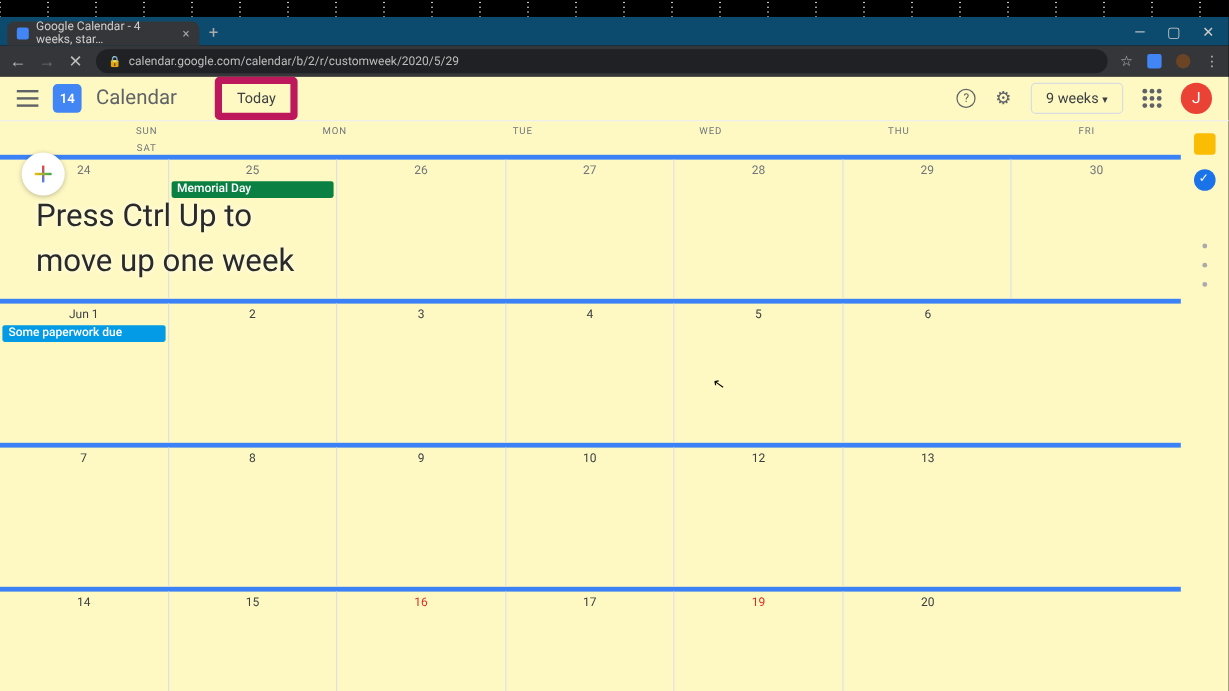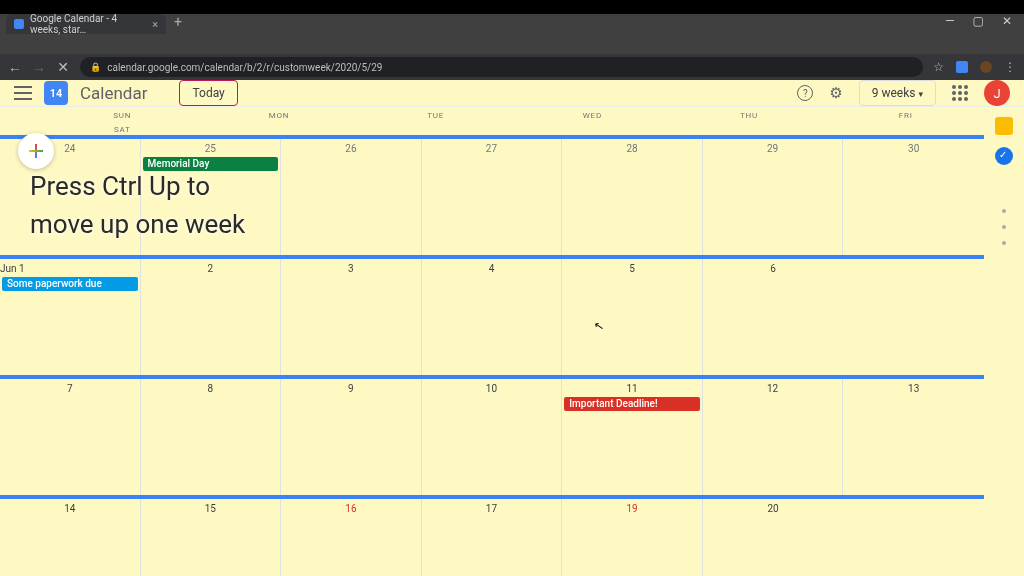--- a/index.html
+++ b/index.html
@@ -2,21 +2,21 @@
 <html><head>
 <meta charset="utf-8">
 <style>
   * { box-sizing: border-box; margin: 0; padding: 0; font-family: "Segoe UI", Roboto, Arial, sans-serif; }
   html, body { width: 1024px; height: 576px; overflow: hidden; background:#000; }
 
   
   .titlebar { height:14px; background:#000; background-image:radial-gradient(white 1px, transparent 1px), radial-gradient(white 1px, transparent 1px); background-size: 80px 4px; background-position: 0 0, 40px 0; opacity:0.9; position:relative; }
 
   
-  .chrome { height:40px; background:#404040; display:flex; align-items:flex-start; padding-left:6px; }
+  .chrome { height:24px; background:#0c4a6e; display:flex; align-items:flex-end; padding-left:6px; }
   .tab { background:#35363a; height:20px; border-top-left-radius:6px; border-top-right-radius:6px; display:flex; align-items:center; padding:0 8px; color:#cfcfcf; font-size:10px; gap:6px; max-width:160px;}
   .tab .fav { width:10px; height:10px; background:#4285f4; border-radius:2px; flex:0 0 auto;}
   .tab .x { color:#aaa; font-size:11px; margin-left:4px;}
   .newtab { color:#aaa; font-size:14px; margin-left:8px; margin-bottom:2px;}
   .winbtns { margin-left:auto; display:flex; color:#ccc; font-size:12px; gap:18px; padding:0 12px 4px 0;}
   .toolbar { height:26px; background:#35363a; display:flex; align-items:center; padding:0 8px; gap:10px; }
   .nav-ico { color:#bdbdbd; font-size:14px; width:14px; text-align:center; }
   .omnibox { flex:1; background:#202124; border-radius:12px; height:20px; display:flex; align-items:center; padding:0 10px; color:#bdbdbd; font-size:10px; gap:6px;}
   .omnibox .lock { font-size:9px;}
   .tb-right { display:flex; align-items:center; gap:12px; color:#bdbdbd; font-size:12px;}
@@ -24,21 +24,21 @@
   .ext2{width:12px;height:12px;background:#6b4423;border-radius:50%;}
 
   
   .app { background:#fef9c3; height:calc(576px - 14px - 24px - 26px); position:relative; display:flex; flex-direction:column;}
 
   .gcal-header { height:42px; display:flex; align-items:center; padding:0 14px; gap:12px; border-bottom:1px solid #eee;}
   .hamburger { width:18px; height:14px; display:flex; flex-direction:column; justify-content:space-between;}
   .hamburger span{height:2px;background:#5f6368;}
   .cal-logo { width:24px; height:24px; background:#4285f4; color:#fff; border-radius:4px; display:flex; align-items:center; justify-content:center; font-size:11px; font-weight:600;}
   .cal-title { font-size:17px; color:#5f6368; }
-  .today-btn { border:1px solid #be185d; border-radius:4px; padding:5px 12px; font-size:12px; color:#3c4043; margin-left:20px;}
+  .today-btn { border:6px solid #be185d; border-radius:4px; padding:5px 12px; font-size:12px; color:#3c4043; margin-left:20px;}
   .hdr-right { margin-left:auto; display:flex; align-items:center; gap:16px;}
   .ico-circle { color:#5f6368; font-size:15px;}
   .view-picker { border:1px solid #dadce0; border-radius:4px; padding:5px 12px; font-size:12px; color:#3c4043;}
   .apps-grid { width:16px; height:16px; display:grid; grid-template-columns:repeat(3,1fr); grid-template-rows:repeat(3,1fr); gap:2px;}
   .apps-grid span{background:#5f6368; border-radius:50%;}
   .avatar { width:26px; height:26px; border-radius:50%; background:#ea4335; color:#fff; display:flex; align-items:center; justify-content:center; font-size:13px;}
 
   .main-row { flex:1; display:flex; position:relative;}
   .grid-area { flex:1; position:relative; }
   .side-panel { width:40px; display:flex; flex-direction:column; align-items:center; padding-top:10px; gap:12px;}
@@ -48,21 +48,21 @@
   .sp-dot{width:4px;height:4px;background:#aaa;border-radius:50%;}
   .side-chevron{position:absolute;right:6px;bottom:6px;color:#5f6368;font-size:14px;}
 
   .day-row { display:grid; grid-template-columns:repeat(6,1fr);padding-left:44px; }
   .day-head { text-align:center; font-size:8px; letter-spacing:0.8px; color:#70757a; padding:4px 0 1px 0;}
   .week { display:grid; grid-template-columns:repeat(7,1fr); border-top:4px solid #3b82f6;}
   .cell { border-right:1px solid #e0e0e0; height:116px; position:relative; }
   .cell:last-child{border-right:none;}
   .date-num { text-align:center; font-size:10px; color:#3c4043; padding-top:4px;}
   .date-num.muted{color:#70757a;}
-  .date-month{ font-size:10px; color:#3c4043; padding-top:4px;}
+  .date-month{ text-align:center; font-size:10px; color:#3c4043; padding-top:4px;}
 
   .create-fab { position:absolute; left:18px; top:26px; width:36px; height:36px; border-radius:50%; background:#fff; box-shadow:0 1px 4px rgba(0,0,0,0.25); display:flex; align-items:center; justify-content:center;}
   .plus{position:relative;width:14px;height:14px;}
   .plus:before{content:"";position:absolute;left:6px;top:0;width:2px;height:14px;background:linear-gradient(#ea4335,#4285f4);}
   .plus:after{content:"";position:absolute;left:0;top:6px;width:14px;height:2px;background:linear-gradient(90deg,#fbbc04,#34a853);}
 
   .event { position:absolute; left:2px; height:14px; border-radius:2px; color:#fff; font-size:10px; font-weight:500; padding:1px 5px; white-space:nowrap; overflow:hidden;}
   .ev-green{ background:#0b8043; width:calc(100% - 4px); top:18px;}
   .ev-blue{ background:#039be5; width:calc(100% - 4px); top:18px;}
   .ev-red{ background:#d93025; width:calc(100% - 4px); top:18px;}
@@ -207,24 +207,20 @@
           </div>
         <div class="cell">
             <div class="date-num">8</div>
           </div>
         <div class="cell">
             <div class="date-num">9</div>
           </div>
         <div class="cell">
             <div class="date-num">10</div>
           </div>
-        <div class="cell">
-          <div class="date-num">11</div>
-          <div class="event ev-red">Important Deadline!</div>
-        </div>
         <div class="cell">
             <div class="date-num">12</div>
           </div>
         <div class="cell">
             <div class="date-num">13</div>
           </div>
       </div>
 
       <div class="week">
         <div class="cell">

